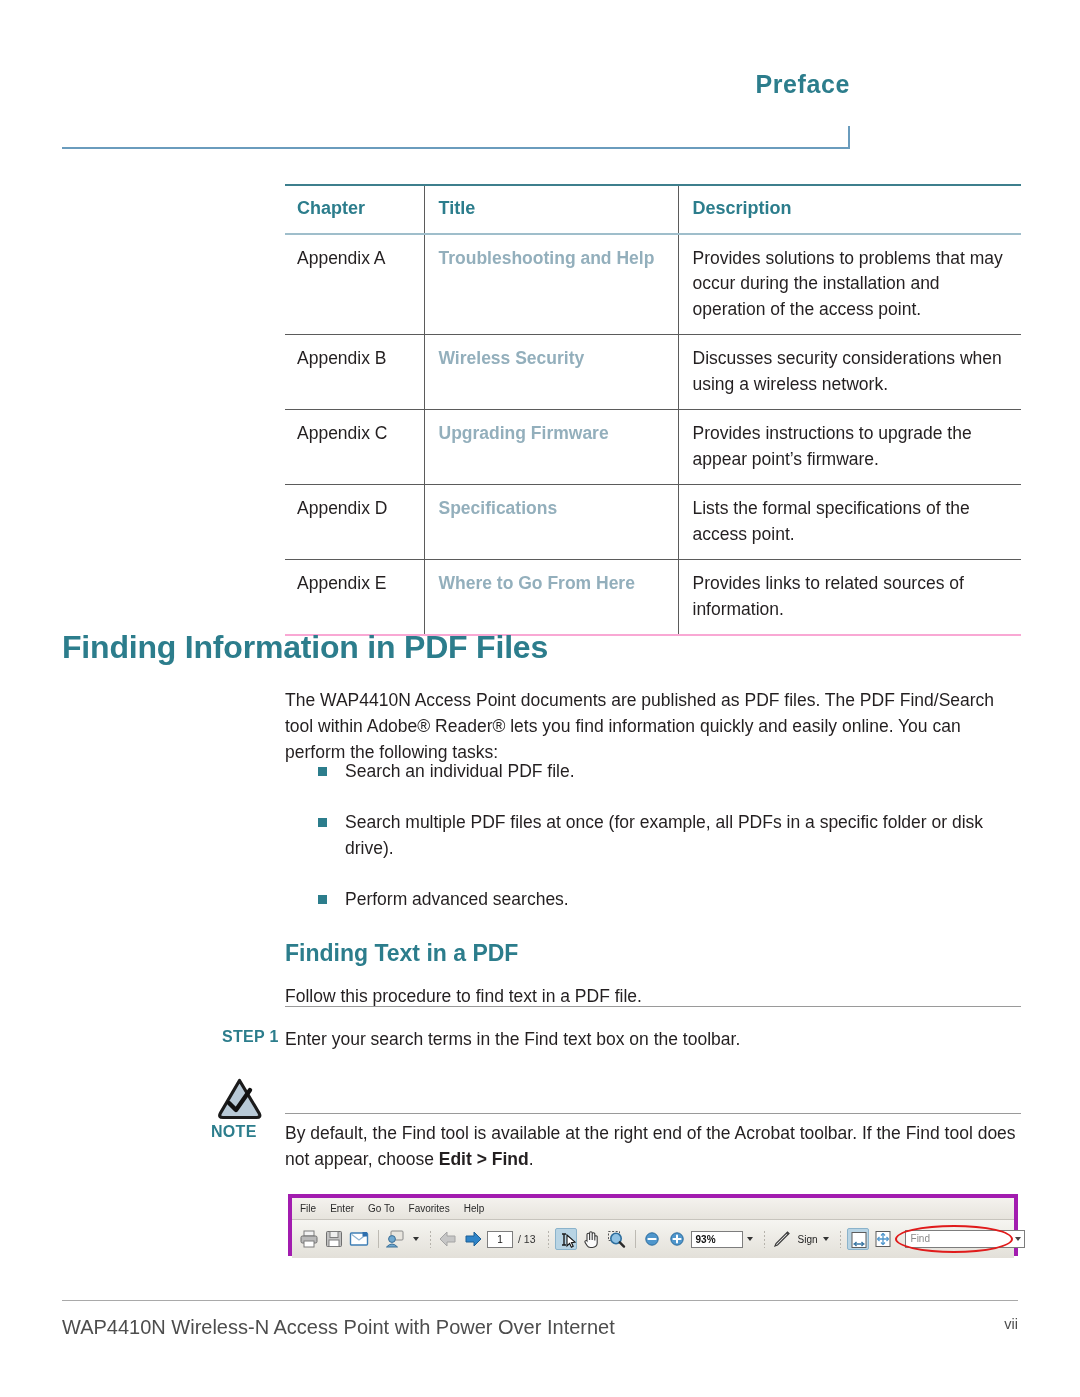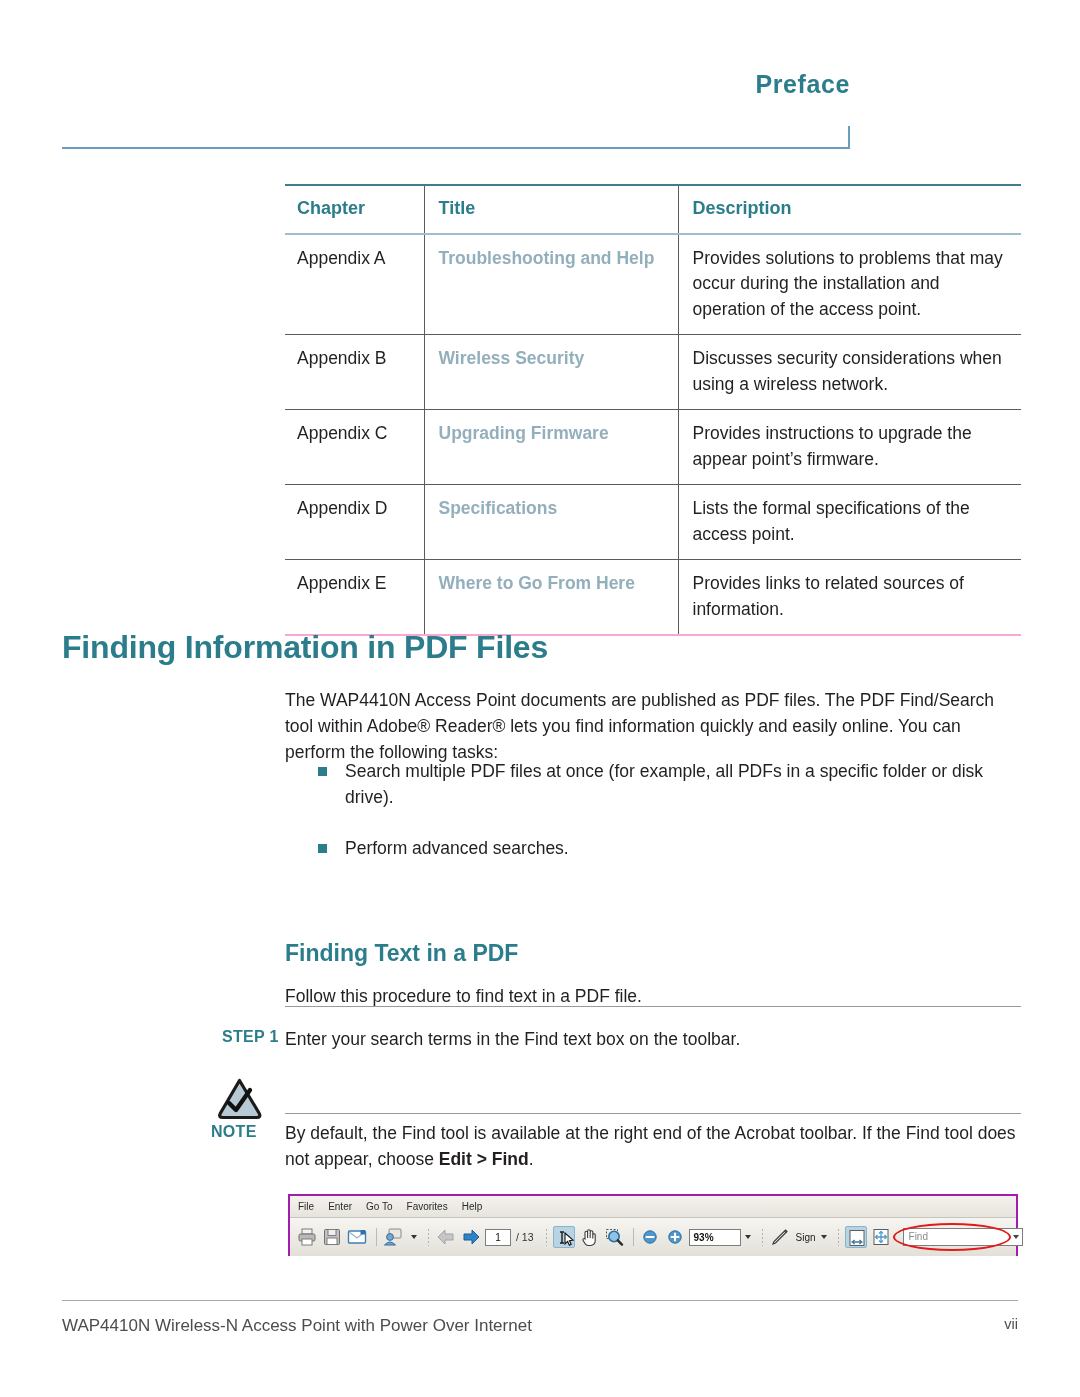--- a/index.html
+++ b/index.html
@@ -239,21 +239,21 @@
   .note-text b { font-weight: bold; }
 
   
   .acro-shot {
     position: absolute;
     left: 288px;
     top: 1194px;
     width: 730px;
     height: 62px;
     background: #ece9e3;
-    border: 2px solid #a21caf;
+    border: 4px solid #a21caf;
     box-sizing: border-box;
     font-family: "Liberation Sans", sans-serif;
   }
   .acro-menubar {
     position: absolute;
     left: 0; top: 0;
     width: 100%;
     height: 22px;
     background: linear-gradient(#f4f2ee, #e7e4dd);
     border-bottom: 1px solid #c7c4bd;
@@ -394,21 +394,21 @@
   .footer-rule {
     position: absolute;
     left: 0; right: 0; top: 0;
     height: 1px;
     background: #a9a9a9;
   }
   .footer-left {
     position: absolute;
     left: 0;
     top: 16px;
-    font-size: 17px;
+    font-size: 20px;
     color: #4d4d4d;
   }
   .footer-right {
     position: absolute;
     right: 0;
     top: 16px;
     font-size: 14.5px;
     color: #4d4d4d;
   }
 </style>
@@ -465,20 +465,24 @@
   </table>
 </div>
 
 <h1 class="h1-title">Finding Information in PDF Files</h1>
 
 <p class="body-para" id="intro-para">The WAP4410N Access Point documents are published as PDF files. The PDF Find/Search tool within Adobe® Reader® lets you find information quickly and easily online. You can perform the following tasks:</p>
 
 <div class="bullet-list">
   <div class="bullet-item">
     <span class="bullet-sq"></span>
+    <span>Search an individual PDF file.</span>
+  </div>
+  <div class="bullet-item">
+    <span class="bullet-sq"></span>
     <span>Search multiple PDF files at once (for example, all PDFs in a specific folder or disk drive).</span>
   </div>
   <div class="bullet-item">
     <span class="bullet-sq"></span>
     <span>Perform advanced searches.</span>
   </div>
 </div>
 
 <h2 class="h2-title">Finding Text in a PDF</h2>
 

